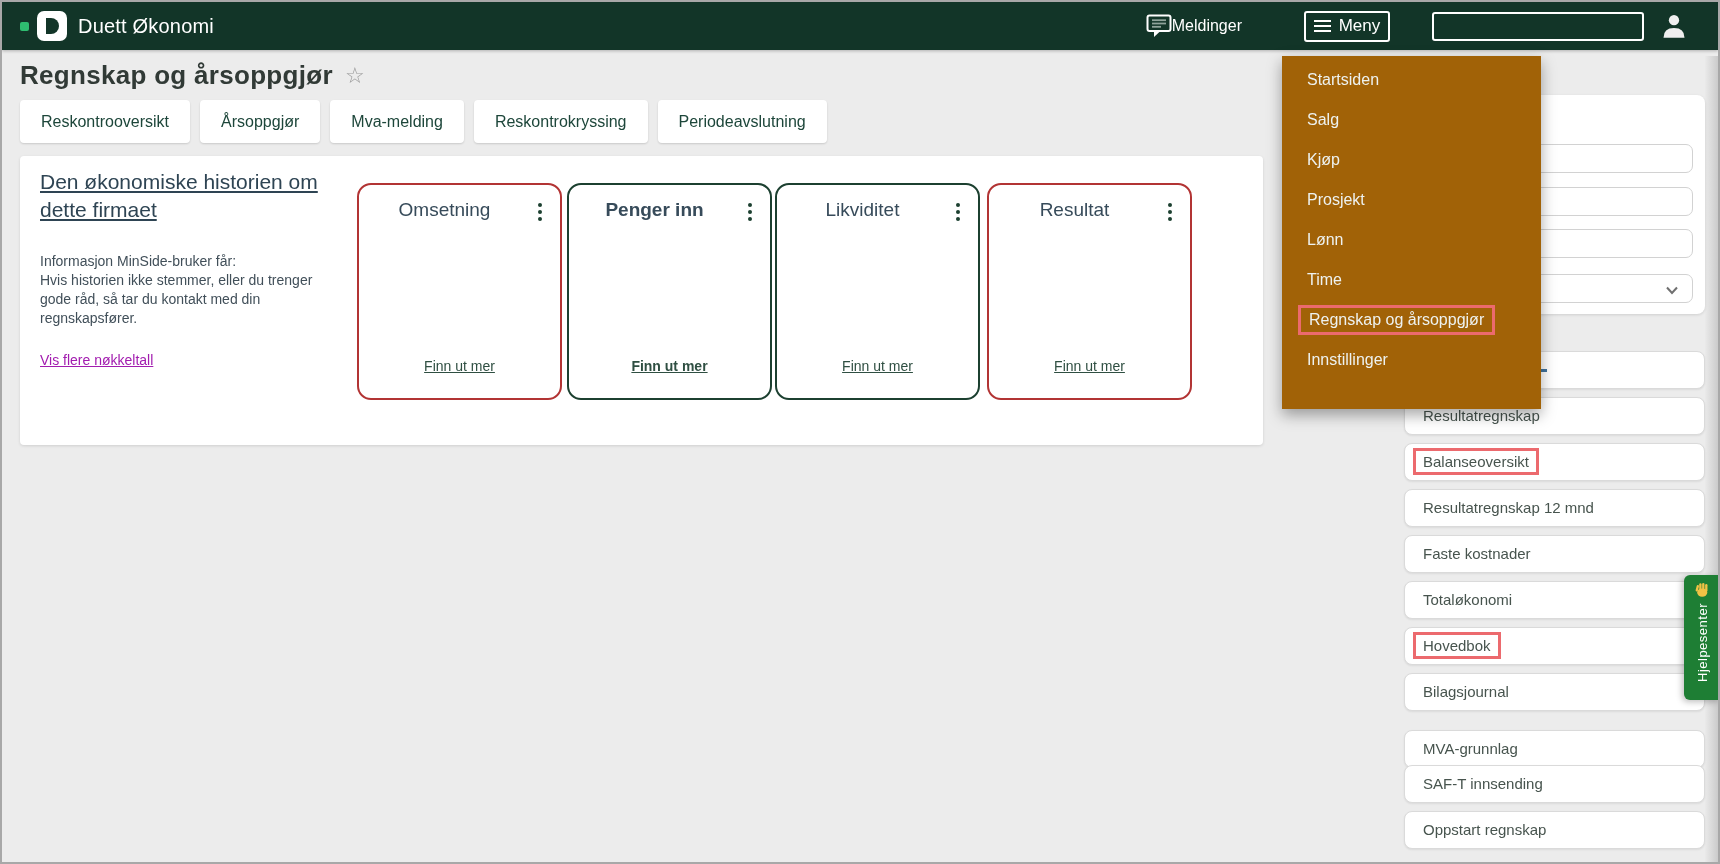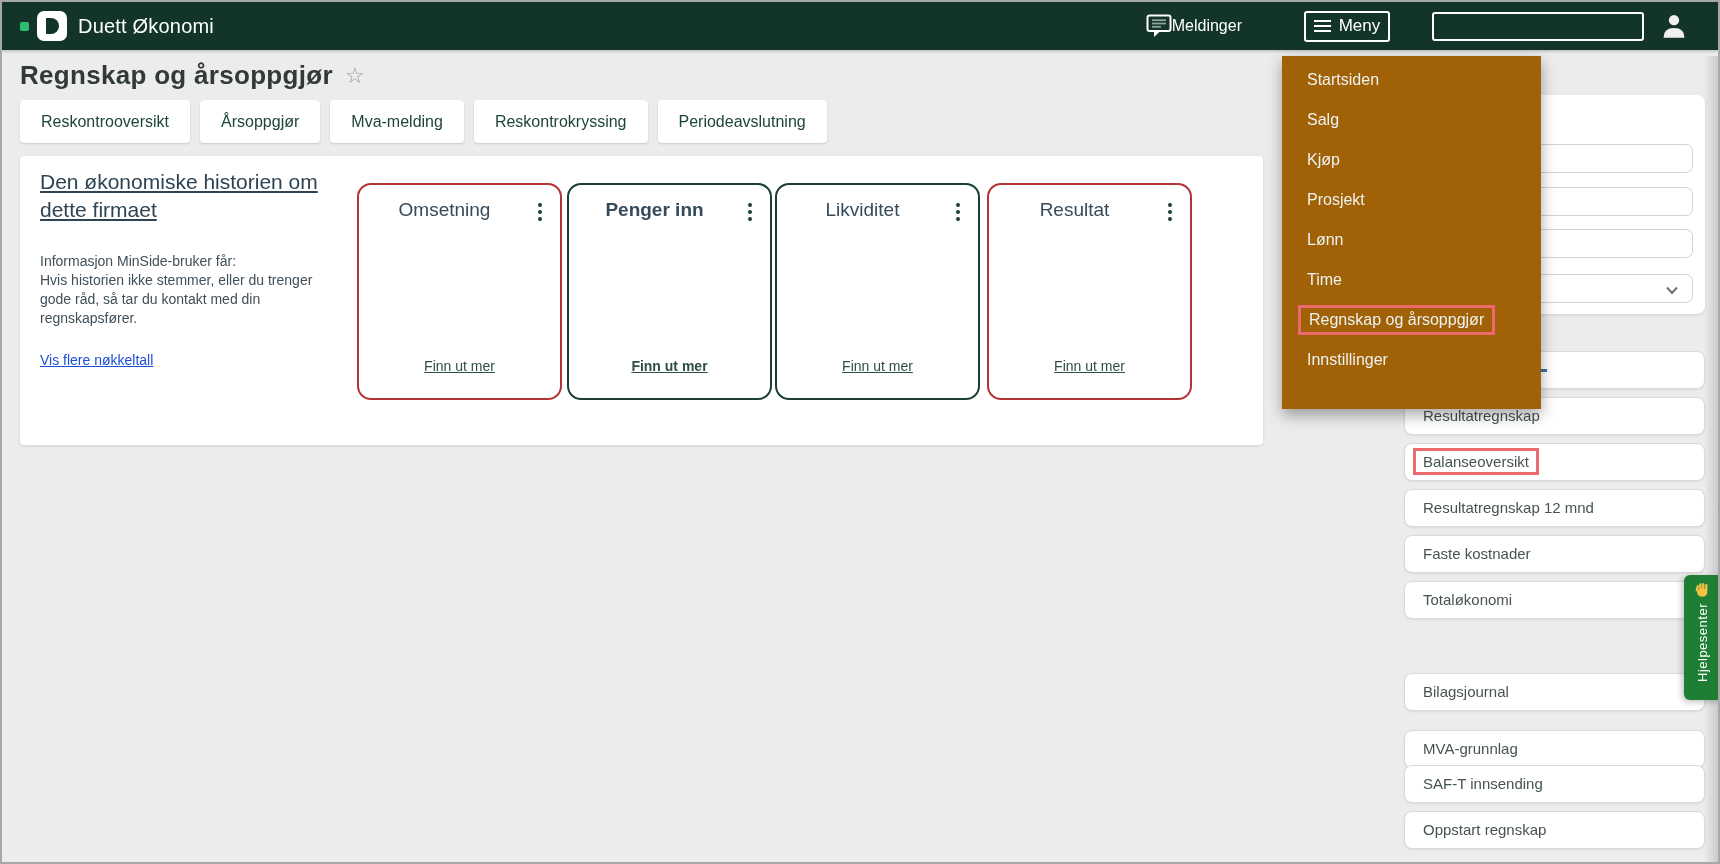--- a/index.html
+++ b/index.html
@@ -25,21 +25,21 @@
   .page-title-row{position:absolute;left:18px;top:58px;display:flex;align-items:center;gap:12px;z-index:5;}
   .page-title{font-size:26px;font-weight:bold;color:#313a36;letter-spacing:.3px;}
   .fav-star{font-size:22px;color:#9a9a9a;cursor:pointer;line-height:1;font-family:"DejaVu Sans",sans-serif;}
   .tabs{position:absolute;left:18px;top:98px;display:flex;gap:10px;z-index:5;}
   .tab{height:43px;line-height:43px;padding:0 21px;background:#fff;border-radius:4px;color:#1d463a;font-size:16px;box-shadow:0 1px 2px rgba(0,0,0,.15);cursor:pointer;white-space:nowrap;}
 
   
   .story-panel{position:absolute;left:18px;top:154px;width:1243px;height:289px;background:#fff;border-radius:4px;box-shadow:0 1px 3px rgba(0,0,0,.12);z-index:5;}
   .story-head{position:absolute;left:20px;top:12px;width:290px;font-size:21px;line-height:1.32;color:#2e4453;white-space:pre-line;text-decoration:underline;}
   .story-body{position:absolute;left:20px;top:96px;width:300px;font-size:14px;line-height:1.35;color:#414f59;white-space:pre-line;}
-  .story-link{position:absolute;left:20px;top:196px;font-size:14px;color:#1d4ed8;text-decoration:underline;cursor:pointer;}
+  .story-link{position:absolute;left:20px;top:196px;font-size:14px;color:#a21caf;text-decoration:underline;cursor:pointer;}
   .kpi-card{position:absolute;top:27px;width:205px;height:217px;border:2px solid #999;border-radius:14px;background:#fff;}
   .kpi-title{position:absolute;top:14px;left:0;right:30px;text-align:center;font-size:19px;color:#374b5a;}
   .kebab{position:absolute;right:16px;top:16px;display:flex;flex-direction:column;gap:3px;cursor:pointer;padding:2px;}
   .kebab i{display:block;width:4px;height:4px;border-radius:50%;background:#1c4030;}
   .kpi-link{position:absolute;bottom:24px;left:0;right:0;text-align:center;font-size:14px;color:#2f4f42;text-decoration:underline;cursor:pointer;}
 
   
   .dropdown{position:absolute;left:1280px;top:54px;width:259px;height:353px;background:#a16207;z-index:50;box-shadow:0 6px 14px rgba(0,0,0,.35);padding-top:4px;}
   .menu-item{height:40px;line-height:40px;padding-left:25px;color:#eef2f0;font-size:16px;cursor:pointer;white-space:nowrap;}
   .annotated{display:inline-block;line-height:normal;border:3px solid #ec6a6e;padding:3px 8px;margin-left:-9px;}
@@ -172,20 +172,21 @@
 
   <div class="nav-row" style="top:349px;">
     <span></span>
     <span class="frag"></span>
   </div>
   <div class="nav-row" style="top:395px;"><span>Resultatregnskap</span></div>
   <div class="nav-row" style="top:441px;"><span class="annotated-row">Balanseoversikt</span></div>
   <div class="nav-row" style="top:487px;"><span>Resultatregnskap 12 mnd</span></div>
   <div class="nav-row" style="top:533px;"><span>Faste kostnader</span></div>
   <div class="nav-row" style="top:579px;"><span>Totaløkonomi</span></div>
+  <div class="nav-row" style="top:625px;"><span class="annotated-row">Hovedbok</span></div>
   <div class="nav-row" style="top:671px;"><span>Bilagsjournal</span></div>
   <div class="nav-row" style="top:728px;"><span>MVA-grunnlag</span></div>
   <div class="nav-row" style="top:763px;"><span>SAF-T innsending</span></div>
   <div class="nav-row" style="top:809px;"><span>Oppstart regnskap</span></div>
 
   <div class="dropdown">
     <div class="menu-item">Startsiden</div>
     <div class="menu-item">Salg</div>
     <div class="menu-item">Kjøp</div>
     <div class="menu-item">Prosjekt</div>

